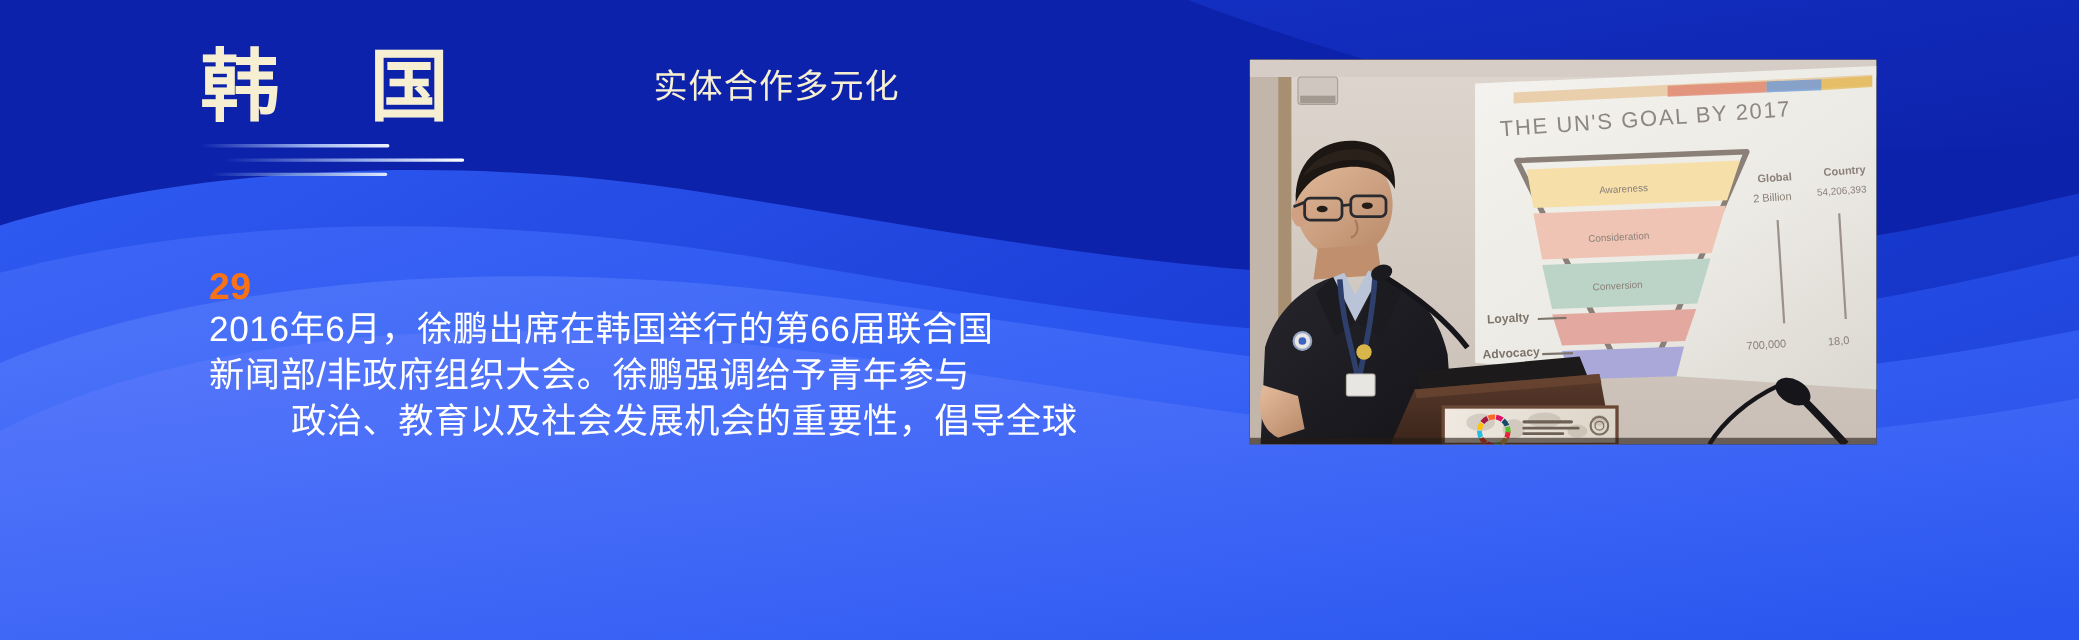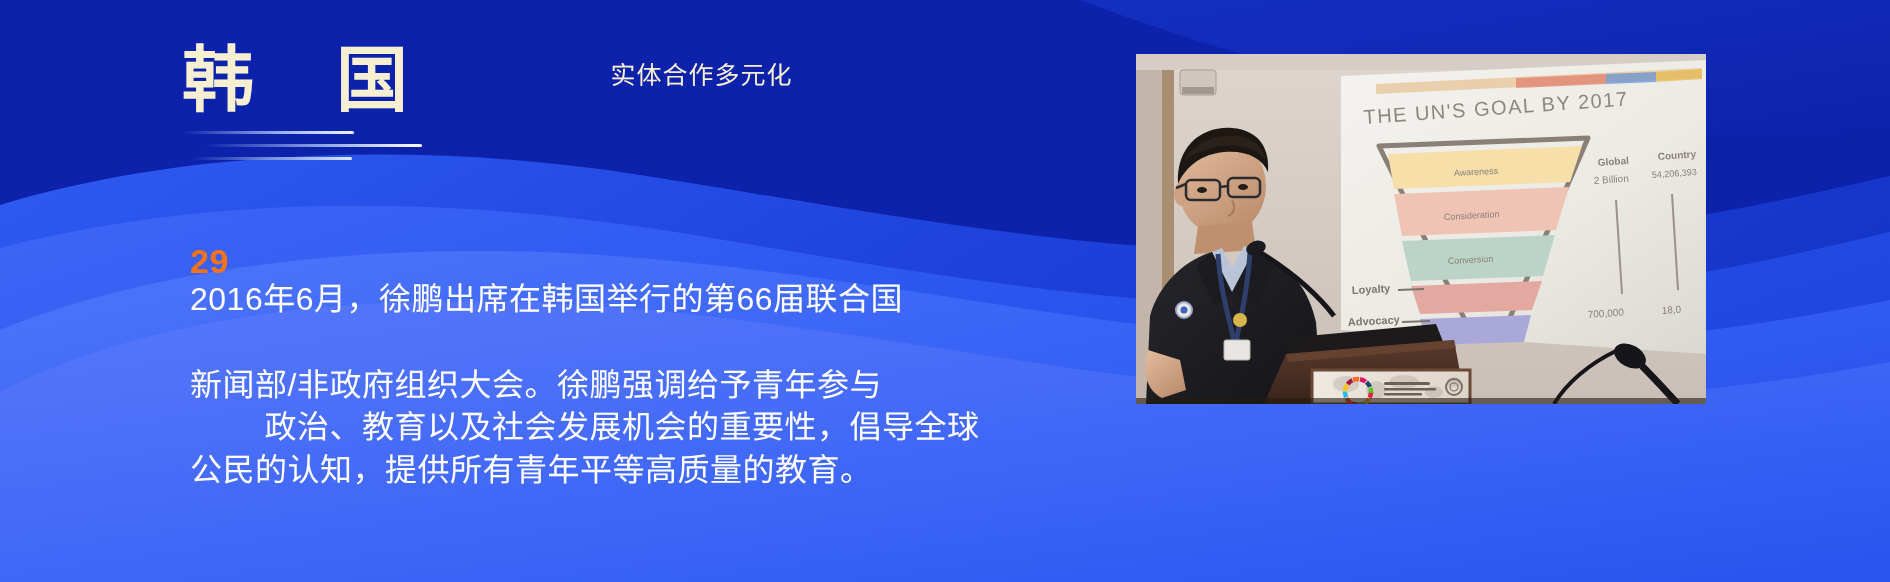--- a/index.html
+++ b/index.html
@@ -71,21 +71,21 @@
   .rule.r3 {
     left: 10px; top: 26px; width: 160px;
     background: linear-gradient(90deg, rgba(13,34,171,0) 0%, #7f9be0 55%, #dfe8ff 100%);
   }
 
   .subtitle {
     position: absolute;
     left: 594px;
     top: 58px;
     color: #f7efd2;
-    font-size: 25px;
+    font-size: 31px;
     line-height: 1.38;
     letter-spacing: 1px;
     text-align: center;
     width: 215px;
   }
   .subtitle div { white-space: nowrap; }
 
   
   .body-block {
     position: absolute;
@@ -102,21 +102,21 @@
     letter-spacing: 0.5px;
   }
   .paragraph {
     color: #ffffff;
     font-size: 32px;
     line-height: 1.32;
     letter-spacing: 0.5px;
   }
   .paragraph .pline { white-space: nowrap; display: block; }
   .paragraph .pline.c1 { text-align: left; }
-  .paragraph .pline.c2 { text-align: left; margin-top: 44px; }
+  .paragraph .pline.c2 { text-align: left; }
   .paragraph .pline.c3 { text-align: center; padding-left: 4px; }
   .paragraph .pline.c4 { text-align: left; }
 
   
   .photo-frame {
     position: absolute;
     left: 1136px;
     top: 54px;
     width: 570px;
     height: 350px;
@@ -195,21 +195,20 @@
       <div>实体合作多元化</div>
     </div>
   </div>
 
   <div class="body-block">
     <div class="item-number">29</div>
     <div class="paragraph">
       <span class="pline c1">2016年6月，徐鹏出席在韩国举行的第66届联合国</span>
       <span class="pline c2">新闻部/非政府组织大会。徐鹏强调给予青年参与</span>
       <span class="pline c3">政治、教育以及社会发展机会的重要性，倡导全球</span>
-      <span class="pline c4">公民的认知，提供所有青年平等高质量的教育。</span>
     </div>
   </div>
 
   <div class="photo-frame">
     <div class="photo">
       <svg viewBox="0 0 570 350" preserveAspectRatio="none" xmlns="http://www.w3.org/2000/svg">
         <defs>
           <linearGradient id="wallG" x1="0" y1="0" x2="0" y2="1">
             <stop offset="0%" stop-color="#ded6ce"></stop>
             <stop offset="100%" stop-color="#c9bfb6"></stop>

